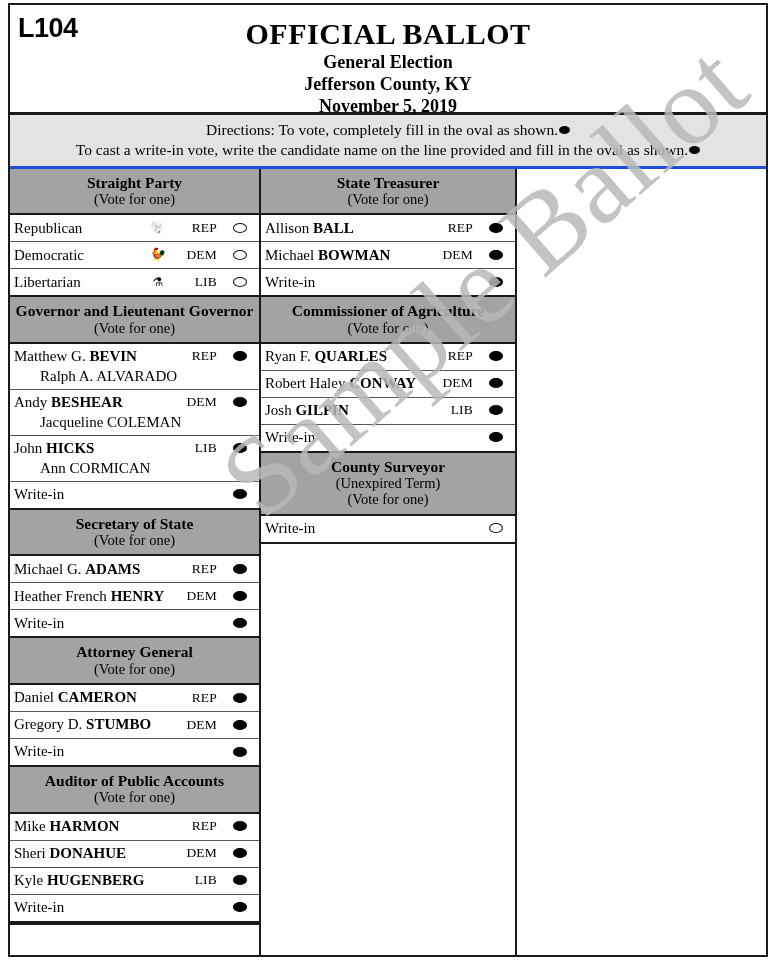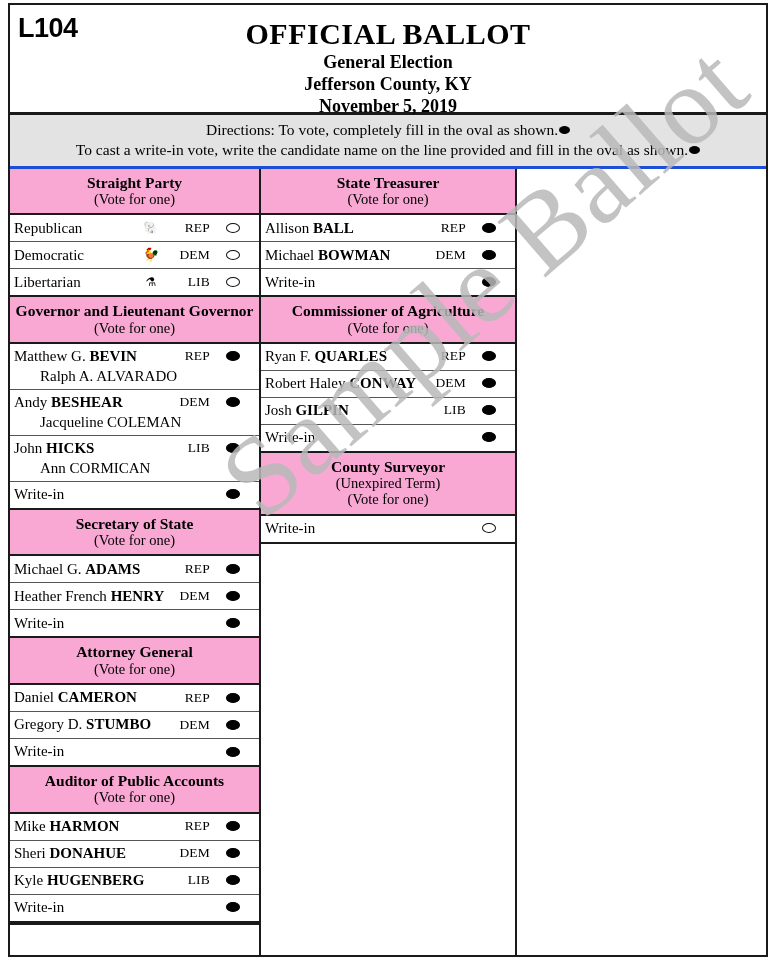--- a/index.html
+++ b/index.html
@@ -111,41 +111,41 @@
   .col {
     box-sizing: border-box;
   }
   .col-1 { width: 251px; border-right: 2px solid #1a1a1a; }
   .col-2 { width: 256px; border-right: 2px solid #1a1a1a; }
   .col-3 { flex: 1; }
 
   
   .contest { border-bottom: 2px solid #1a1a1a; }
   .contest-head {
-    background: #f9a8d4;
+    background: #a3a3a3;
     text-align: center;
     padding: 5px 4px 6px 4px;
     border-bottom: 2px solid #1a1a1a;
   }
   .contest-title {
     font-size: 15.5px;
     font-weight: bold;
     line-height: 1.12;
   }
   .contest-note {
     font-size: 14.5px;
     font-weight: normal;
     line-height: 1.12;
   }
 
   
   .cand {
     position: relative;
     border-bottom: 1px solid #555;
-    padding: 2px 11px 3px 0;
+    padding: 2px 4px 3px 0;
     min-height: 21px;
     box-sizing: border-box;
   }
   .cand:last-child { border-bottom: none; }
   .cand-main {
     display: flex;
     align-items: center;
     padding-left: 4px;
     min-height: 21px;
   }

